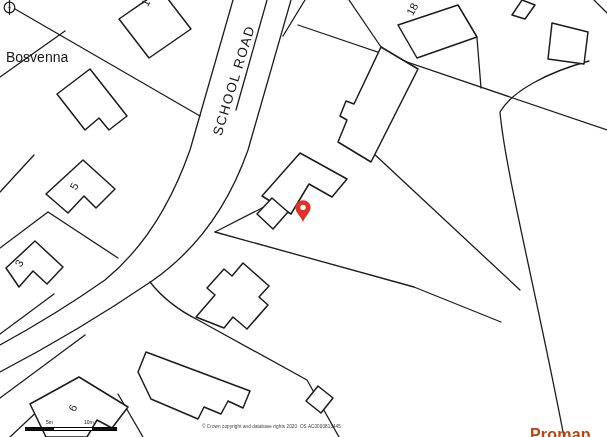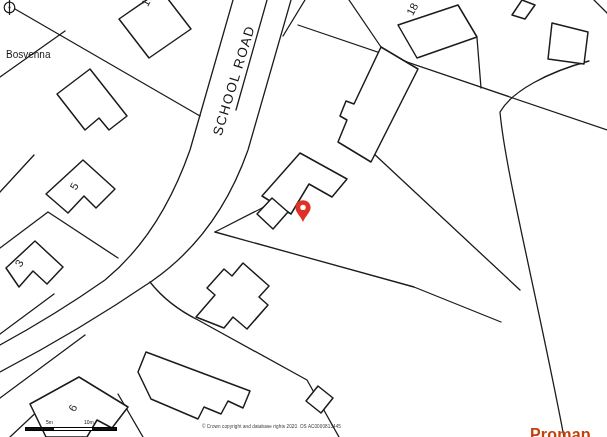--- a/index.html
+++ b/index.html
@@ -3,21 +3,21 @@
 <meta charset="utf-8">
 <style>
   html,body{margin:0;padding:0;background:#ffffff;}
   .map-canvas{
     position:relative;width:607px;height:437px;background:#ffffff;
     overflow:hidden;font-family:"Liberation Sans",sans-serif;
   }
   .map-canvas svg{position:absolute;left:0;top:0;z-index:1;}
   .maplabel{position:absolute;white-space:nowrap;color:#1c1c1c;z-index:2;}
   .road-label{font-size:13.5px;letter-spacing:1.4px;color:#141414;transform-origin:0 0;font-weight:500;}
-  .place-name{font-size:10px;color:#161616;}
+  .place-name{font-size:14px;color:#161616;}
   .house-num{font-size:11px;color:#222;transform-origin:center center;}
   .copyright{left:202px;top:424px;font-size:4.6px;color:#3a3a3a;letter-spacing:0.1px;}
   .scalebar{position:absolute;left:25px;top:427px;width:92px;height:4px;border:1px solid #000;
     box-sizing:border-box;display:flex;z-index:2;}
   .scalebar .seg-dark{background:#111;}
   .scalebar .seg-light{background:#fff;}
   .scale-label{position:absolute;font-size:5px;color:#111;z-index:2;}
   .brand{position:absolute;left:530px;top:403px;z-index:2;}
   .brand .logo{font-size:16px;font-weight:700;color:#c2410c;line-height:1;letter-spacing:0.2px;margin-top:24px;}
   .brand .tagline-row{display:flex;align-items:center;gap:2px;margin-top:2px;}

